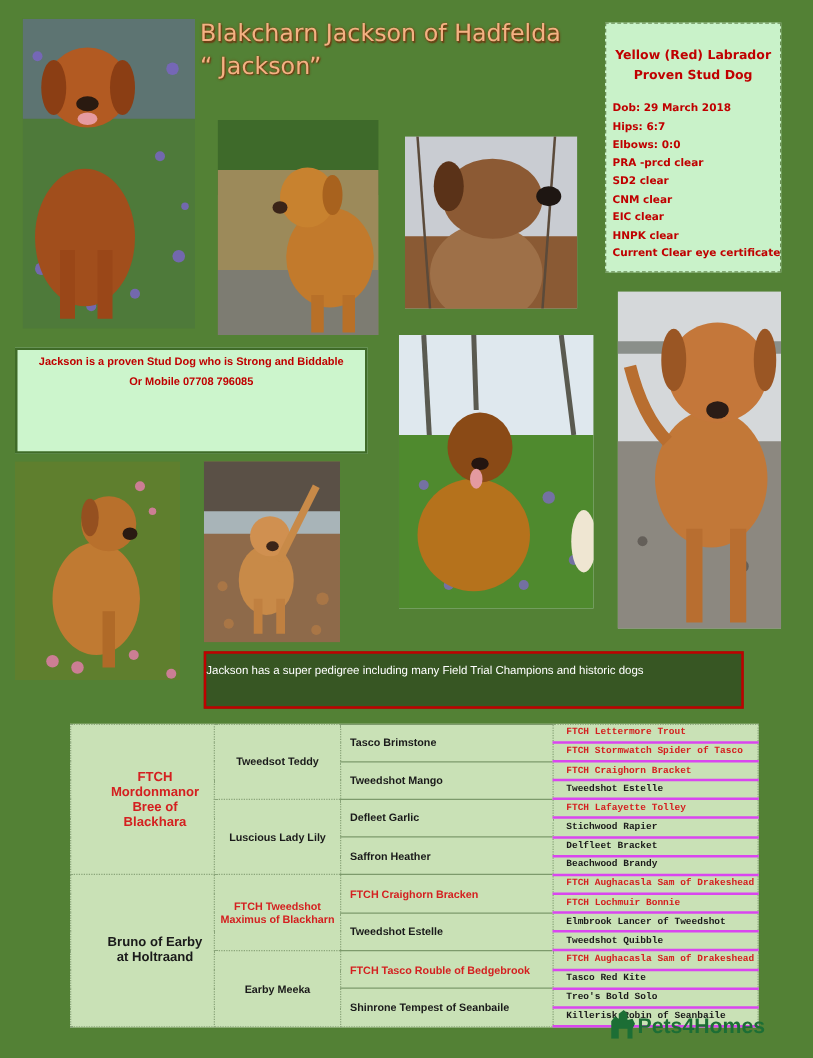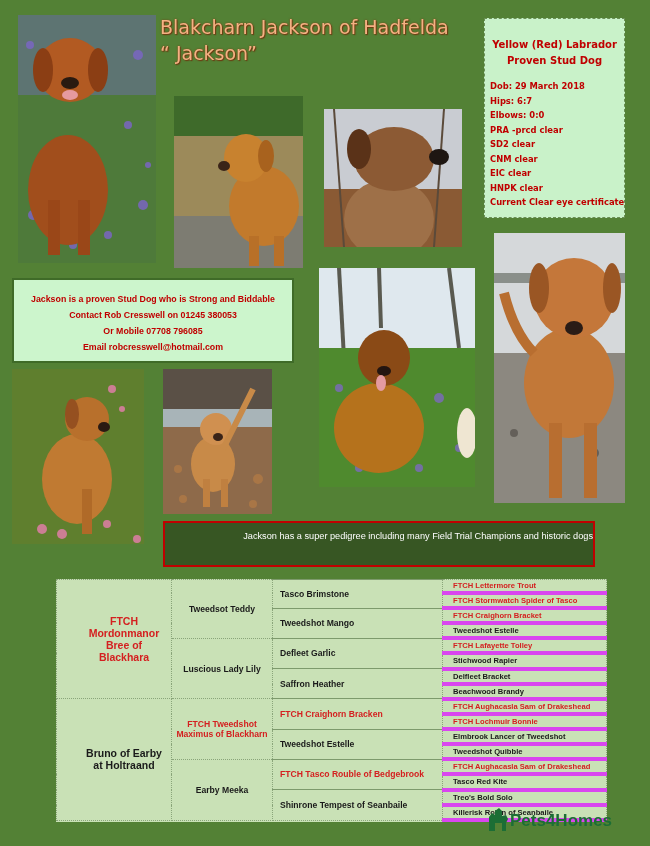--- a/index.html
+++ b/index.html
@@ -39,31 +39,31 @@
   }
   .info-box .line { line-height: 14.5px; white-space: nowrap; }
   .contact-box {
     left: 12px; top: 278px; width: 282px; height: 85px;
     background: #ccf5cc;
     border: 2px solid #3f6b28;
     box-sizing: border-box;
     color: #c00000;
     font-weight: bold; font-size: 8.8px;
     text-align: center;
-    padding-top: 11px;
+    padding-top: 1px;
   }
   .contact-box .line { line-height: 16px; }
   .pedigree-banner {
     left: 163px; top: 521px; width: 432px; height: 46px;
     background: #375623;
     border: 2px solid #c00000;
     box-sizing: border-box;
     color: #ffffff;
     font-size: 9.2px;
-    text-align: right;
+    text-align: left;
     padding-top: 5px;
   }
   .pedigree-banner .line { line-height: 17px; }
   table.ped {
     position: absolute; left: 56px; top: 579px;
     width: 550px; height: 243px;
     border-collapse: collapse;
     background: #c9e1b6;
     table-layout: fixed;
     font-weight: bold;
@@ -73,21 +73,21 @@
   table.ped td {
     border: 1px dotted #8aa57a;
     padding: 0 4px;
     vertical-align: middle;
     overflow: hidden;
     white-space: nowrap;
   }
   table.ped td.c1 { text-align: center; white-space: normal; font-size: 10.5px; padding-left: 24px; }
   table.ped td.c2 { text-align: center; white-space: normal; font-size: 8.6px; }
   table.ped td.c3 { font-size: 8.6px; padding-left: 7px; }
-  table.ped td.c4 { font-size: 7.6px; padding-left: 10px; border-bottom: 4px solid #d946ef; }
+  table.ped td.c4 { font-size: 7.6px; padding-left: 10px; border-bottom: 2px solid #d946ef; font-family: Liberation Mono, monospace; }
   table.ped tr.grp td.c3 { border-top: 1px solid #7d9a6c; }
   .red { color: #d42020; }
   .logo {
     left: 487px; top: 807px;
     color: #1c6e35;
     font-size: 17px; font-weight: bold;
     display: flex; align-items: flex-end;
   }
   .logo svg { width: 22px; height: 24px; margin-right: 1px; }
 </style>
@@ -164,23 +164,21 @@
   <div class="line">PRA -prcd clear</div>
   <div class="line">SD2 clear</div>
   <div class="line">CNM clear</div>
   <div class="line">EIC clear</div>
   <div class="line">HNPK clear</div>
   <div class="line">Current Clear eye certificate</div>
 </div>
 
 <div class="abs contact-box">
   <div class="line">Jackson is a proven Stud Dog who is Strong and Biddable</div>
-  <div class="line">Contact Rob Cresswell on 01245 380053</div>
   <div class="line">Or Mobile 07708 796085</div>
-  <div class="line">Email robcresswell@hotmail.com</div>
 </div>
 
 <div class="abs photo" style="left:319px;top:268px;width:156px;height:219px;">
   <svg viewBox="0 0 156 219" preserveAspectRatio="none">
     <rect width="156" height="219" fill="#dfe8ee"></rect>
     <g stroke="#5a5a50" stroke-width="4">
       <line x1="20" y1="0" x2="25" y2="90"></line>
         <line x1="60" y1="0" x2="62" y2="60"></line>
         <line x1="130" y1="0" x2="140" y2="80"></line>
     </g>

